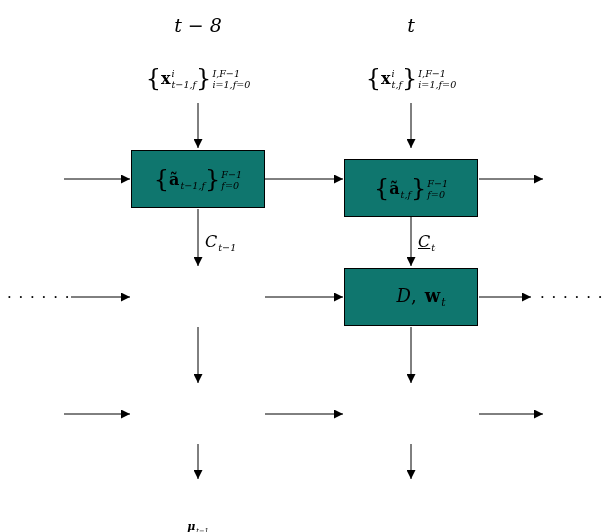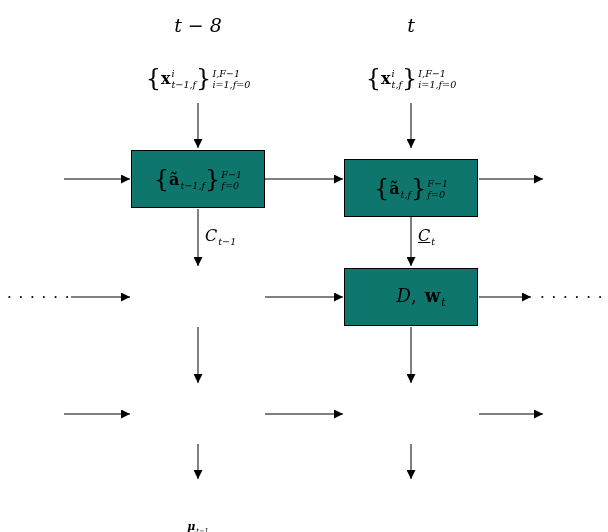--- a/index.html
+++ b/index.html
@@ -20,21 +20,21 @@
   .ss span { display:block; }
   .subi { font-size:0.6em; vertical-align:-0.4em; margin-left:1px; }
   .comma { margin-right:0.45em; }
   .box {
     position:absolute; width:134px; height:58px; box-sizing:border-box;
     border:1px solid #000; background:#0f766e;
     display:flex; align-items:center; justify-content:center;
   }
   .header { font-size:19px; top:14px; }
   .inlabel { font-size:16px; top:64px; }
-  .clabel  { font-size:16px; top:226px; }
+  .clabel  { font-size:16px; top:232px; }
   .outlabel{ font-size:11px; top:520px; }
   .boxmath-sm { font-size:16px; }
   .boxmath-lg { font-size:18px; }
   .ellipsis { position:absolute; font-size:15px; letter-spacing:1px;
               line-height:18px; top:288px; }
   svg.connectors { position:absolute; left:0; top:0; pointer-events:none; }
 </style>
 </head>
 <body>
 

